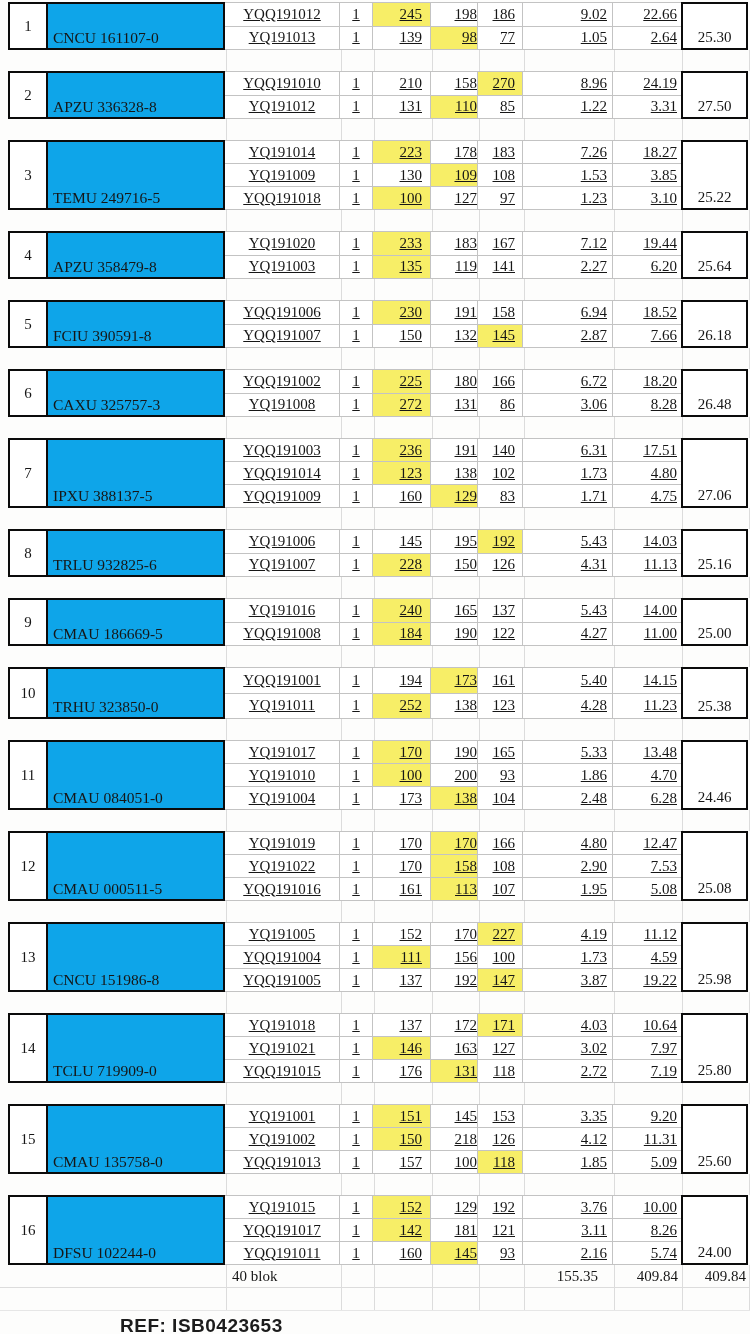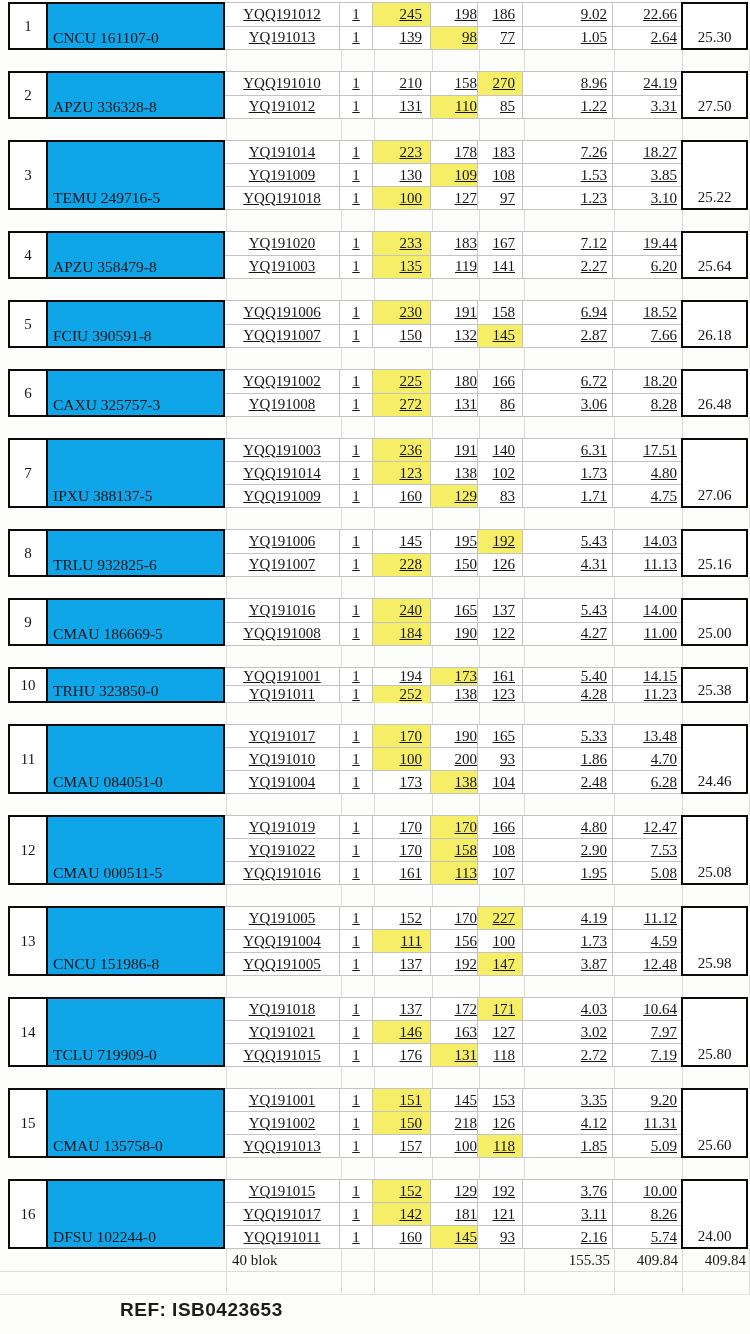--- a/index.html
+++ b/index.html
@@ -48,21 +48,21 @@
   
   .frow{display:flex;height:22px;font-size:15px;}
   .fcell{box-sizing:border-box;border-right:1px solid var(--gridlight);display:flex;align-items:center;
     white-space:nowrap;}
   .w-sp{width:227px;flex:0 0 227px;}
   .w-code{width:115px;flex:0 0 115px;padding-left:5px;}
   .w-qty{width:33px;flex:0 0 33px;}
   .w-v1{width:58px;flex:0 0 58px;}
   .w-v2{width:47px;flex:0 0 47px;}
   .w-v3{width:45px;flex:0 0 45px;}
-  .w-d1{width:90px;flex:0 0 90px;justify-content:flex-end;padding-right:4px;}
+  .w-d1{width:90px;flex:0 0 90px;justify-content:flex-end;padding-right:16px;}
   .w-d2{width:68px;flex:0 0 68px;justify-content:flex-end;padding-right:4px;}
   .w-fin{width:67px;flex:0 0 67px;justify-content:flex-end;padding-right:3px;}
   .totals{border-bottom:1px solid var(--gridlight);}
   .emptyrow{border-bottom:1px solid #e6e6e6;}
   .refrow{height:29px;display:flex;align-items:center;padding-left:120px;}
   .reftext{font-family:"Liberation Sans", sans-serif;font-weight:700;font-size:19px;
     letter-spacing:0.5px;color:#1c1c1c;}
 </style>
 </head>
 <body>
@@ -459,21 +459,21 @@
         <div class="gcell" style="width: 179px;"></div>
         <div class="gcell" style="width: 115px;"></div>
         <div class="gcell" style="width: 33px;"></div>
         <div class="gcell" style="width: 58px;"></div>
         <div class="gcell" style="width: 47px;"></div>
         <div class="gcell" style="width: 45px;"></div>
         <div class="gcell" style="width: 90px;"></div>
         <div class="gcell" style="width: 68px;"></div>
         <div class="gcell" style="width: 67px;"></div>
       </div>
-      <div class="group" style="height: 36px; text-align: center;">
+      <div class="group" style="height: 52px; text-align: center;">
         <div class="spacer"></div>
         <div class="numbox">10</div>
         <div class="contbox">
           <span class="contlabel">TRHU 323850-0</span>
         </div>
         <div class="rows">
           <div class="drow">
             <div class="cell code">YQQ191001</div>
             <div class="cell qty">1</div>
             <div class="cell v1">194</div>
@@ -635,21 +635,21 @@
             <div class="cell d1">1.73</div>
             <div class="cell d2">4.59</div>
           </div>
           <div class="drow">
             <div class="cell code">YQQ191005</div>
             <div class="cell qty">1</div>
             <div class="cell v1">137</div>
             <div class="cell v2">192</div>
             <div class="cell v3 hl">147</div>
             <div class="cell d1">3.87</div>
-            <div class="cell d2">12.48</div>
+            <div class="cell d2">19.22</div>
           </div>
         </div>
         <div class="finbox">
           <span class="finlabel">25.98</span>
         </div>
       </div>
       <div class="gap">
         <div class="gcell nob" style="width: 48px;"></div>
         <div class="gcell" style="width: 179px;"></div>
         <div class="gcell" style="width: 115px;"></div>

